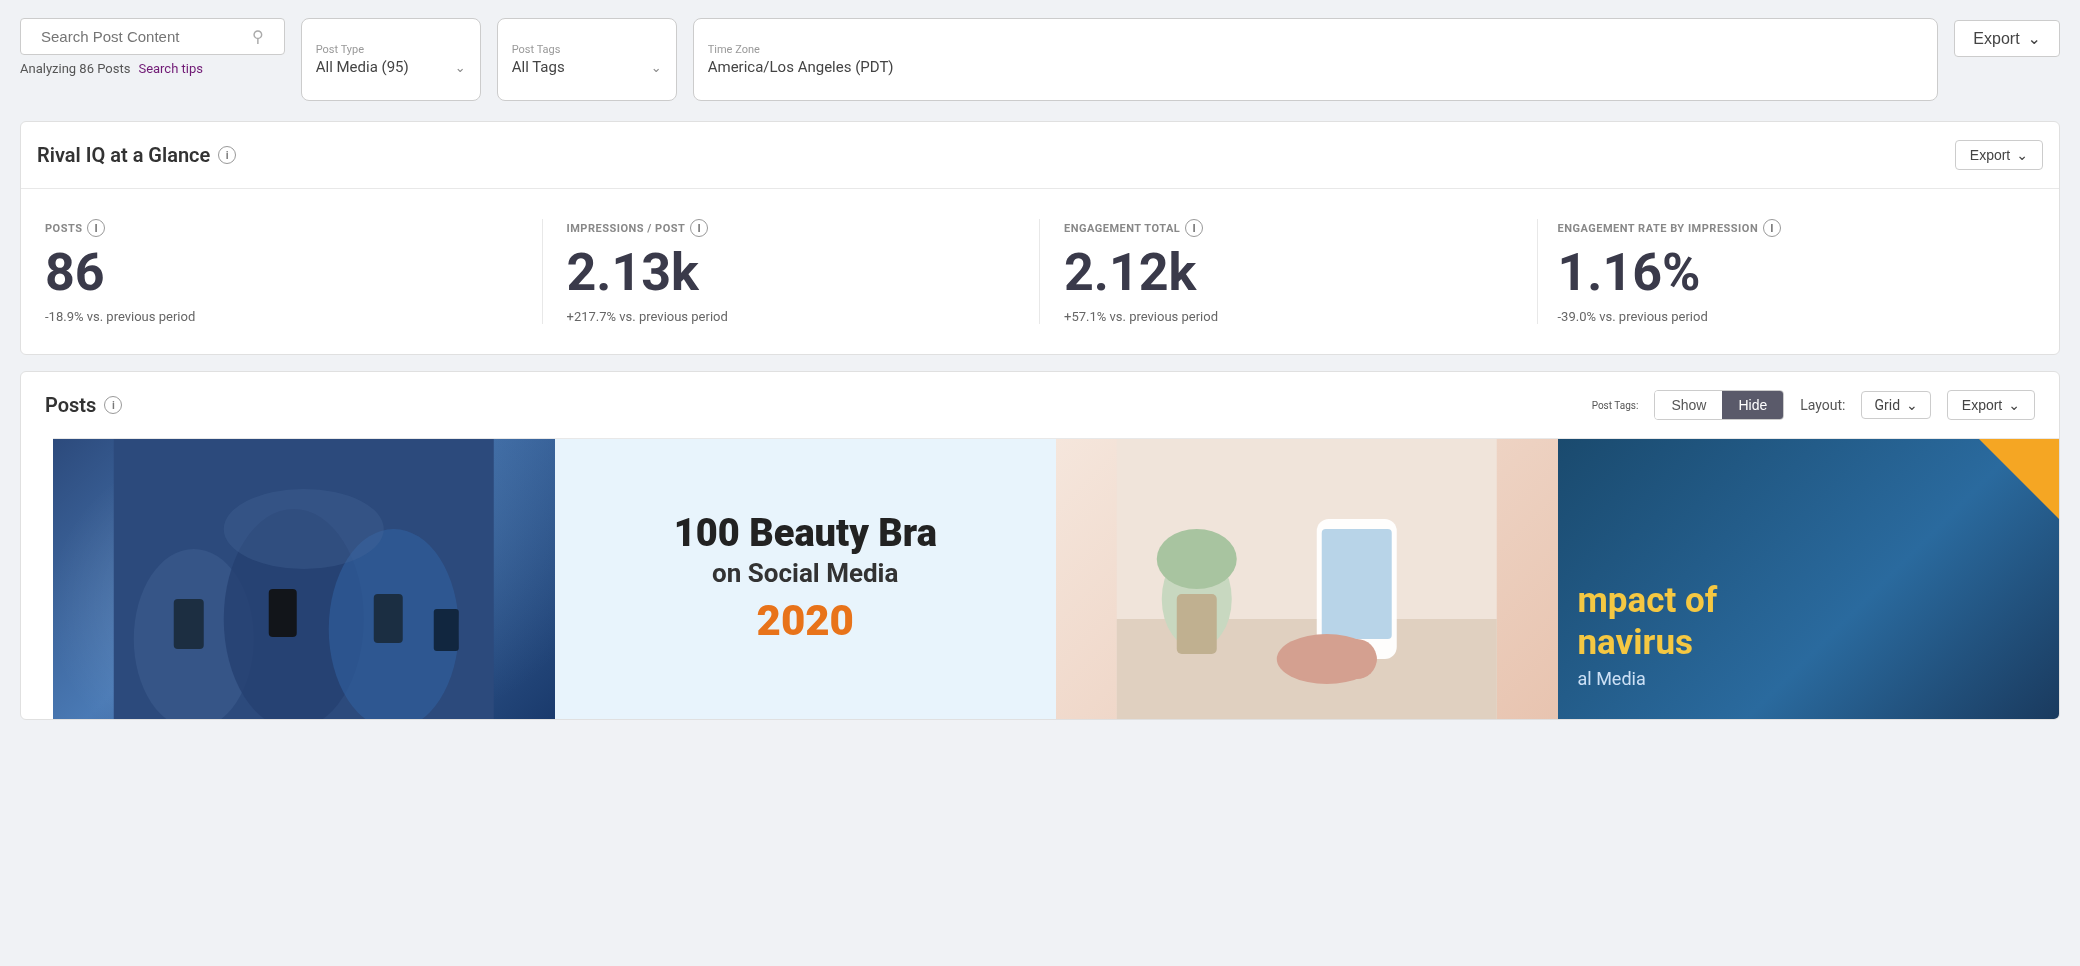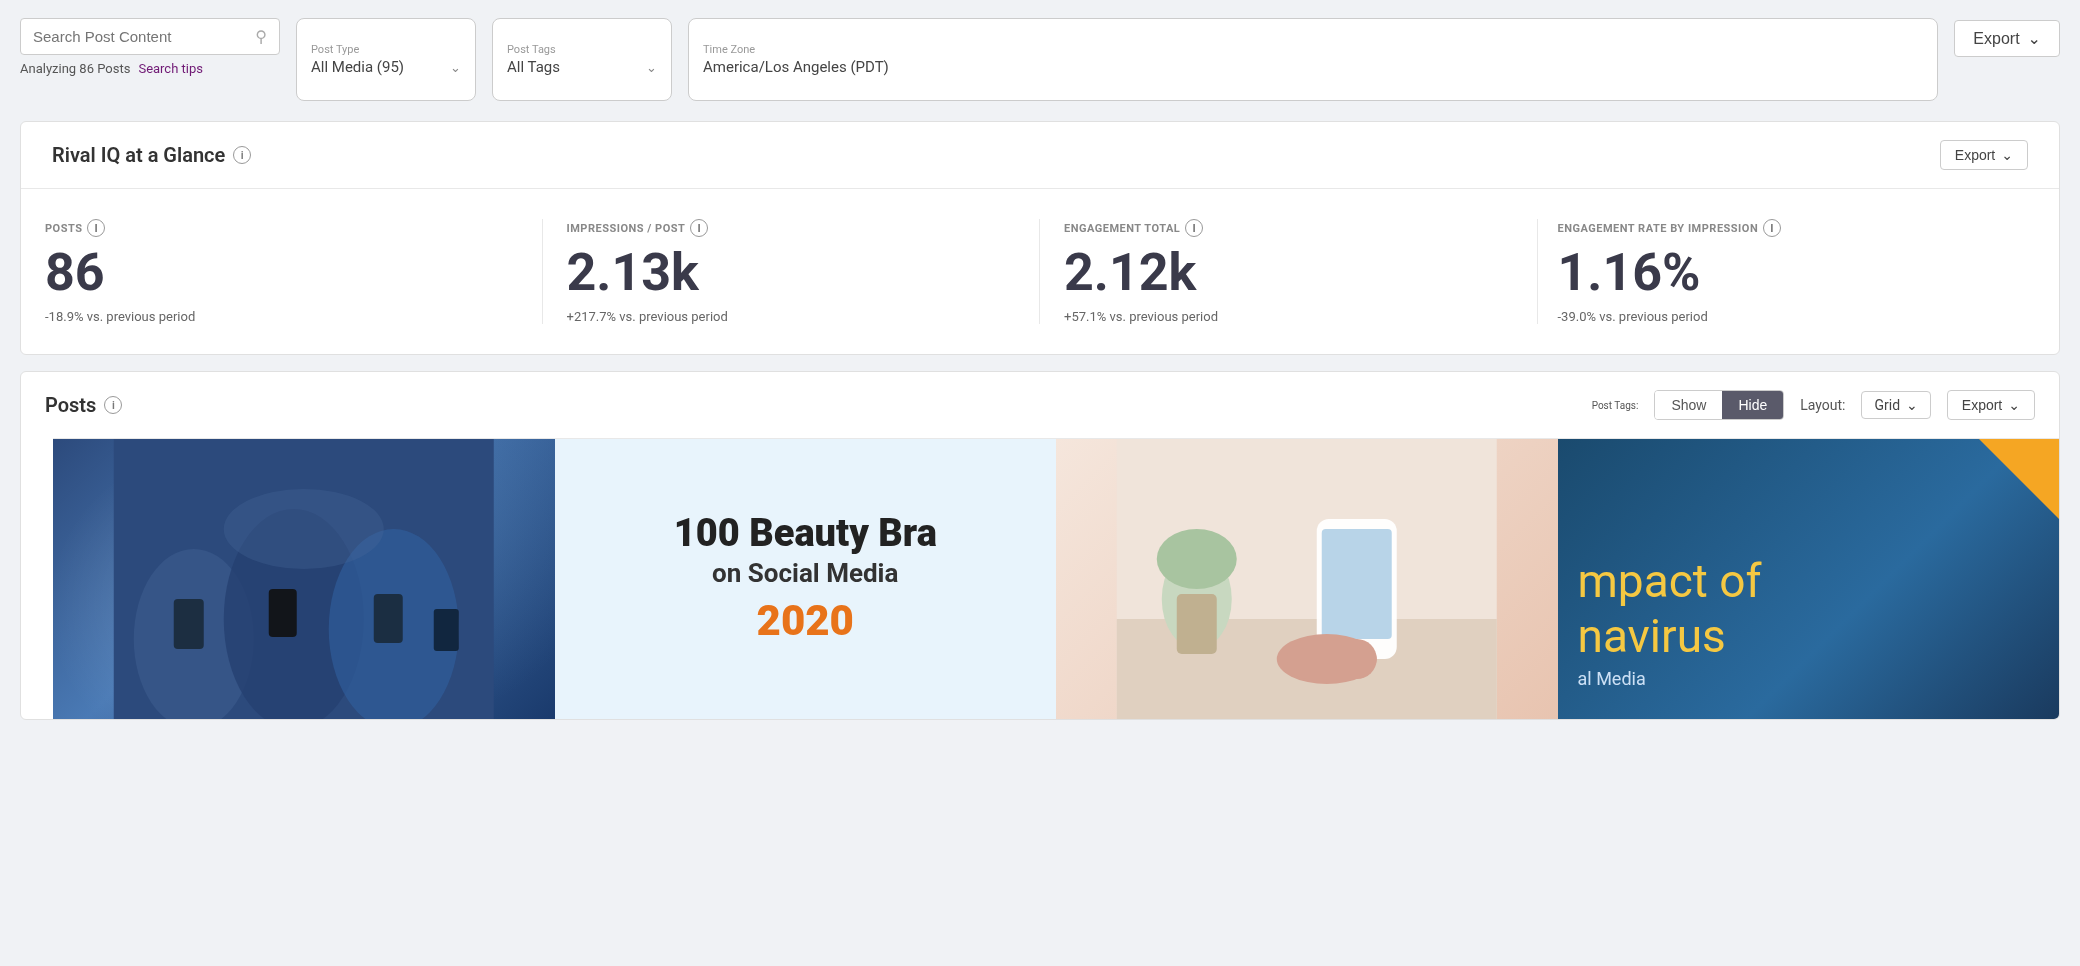--- a/index.html
+++ b/index.html
@@ -24,21 +24,21 @@
       flex-direction: column;
       min-width: 260px;
     }
 
     .search-box {
       display: flex;
       align-items: center;
       background: #fff;
       border: 1px solid #ccc;
       border-radius: 4px;
-      padding: 8px 12px;
+      padding: 8px 20px;
       gap: 12px;
     }
 
     .search-box input {
       border: none;
       outline: none;
       font-size: 15px;
       color: #999;
       flex: 1;
       background: transparent;
@@ -127,21 +127,21 @@
 
     
     .card {
       background: #fff;
       border: 1px solid #e0e0e0;
       border-radius: 6px;
       overflow: hidden;
     }
 
     .card-header {
-      padding: 18px 31px;
+      padding: 18px 16px;
       display: flex;
       align-items: center;
       justify-content: space-between;
       border-bottom: 1px solid #e8e8e8;
     }
 
     .card-title {
       font-size: 20px;
       font-weight: 600;
       color: #333;
@@ -394,22 +394,22 @@
     }
 
     .post-img-4-text {
       position: absolute;
       bottom: 30px;
       left: 20px;
       right: 20px;
     }
 
     .post-img-4-text .impact {
-      font-size: 46px;
-      font-weight: 400;
+      font-size: 35px;
+      font-weight: 700;
       color: #f5c842;
       line-height: 1.2;
     }
 
     .post-img-4-text .sub {
       font-size: 18px;
       color: #cce0f5;
       margin-top: 4px;
     }
   </style>

